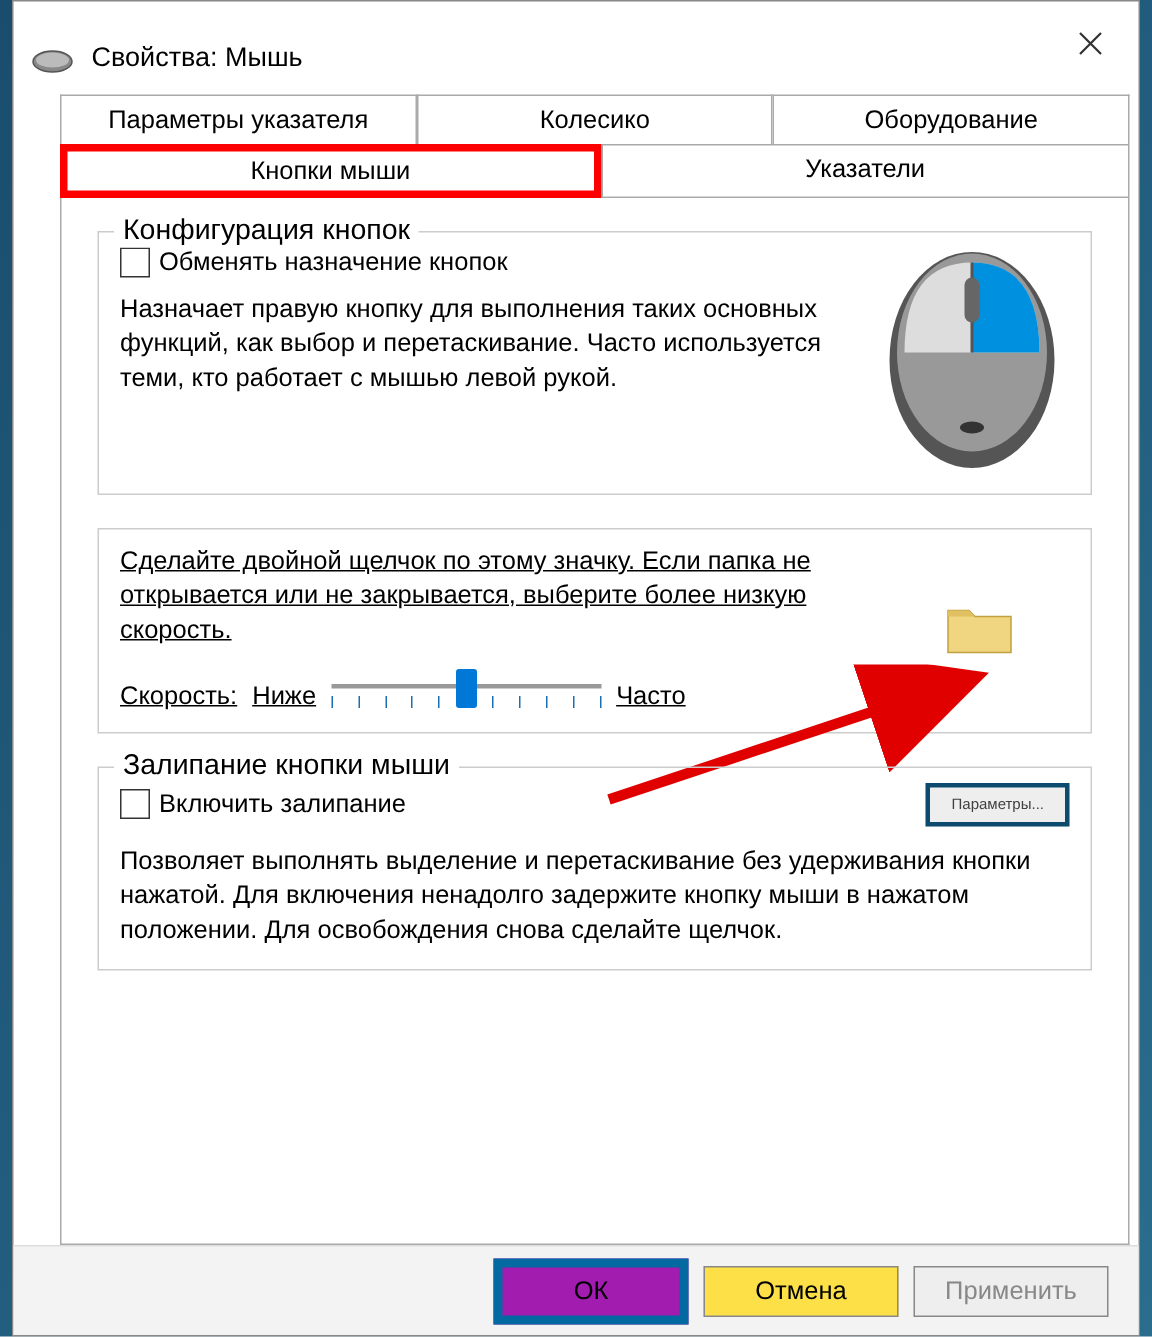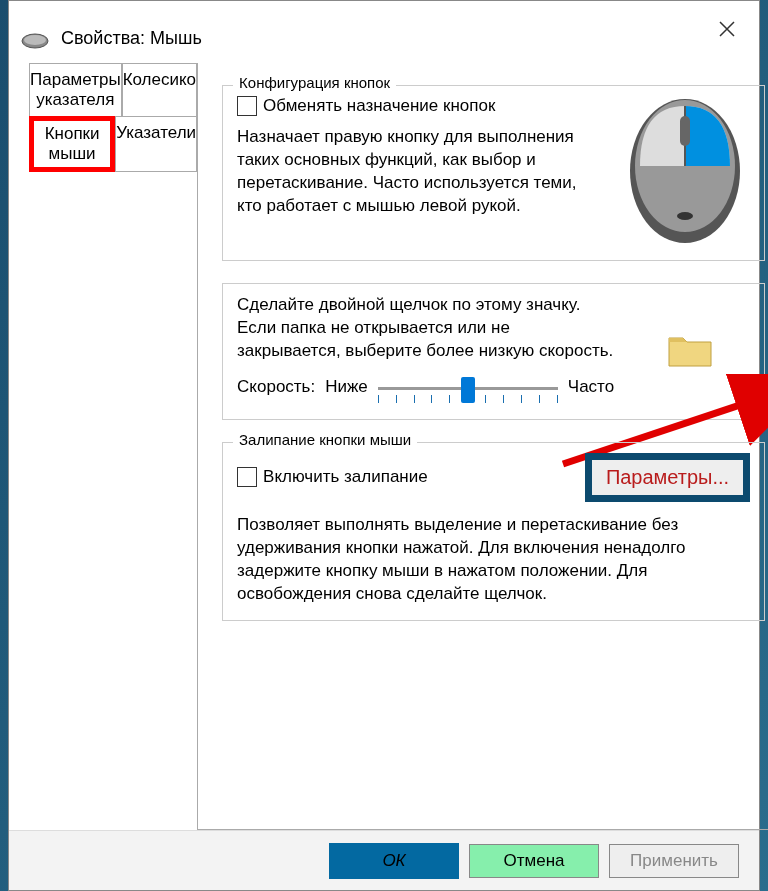--- a/index.html
+++ b/index.html
@@ -2,53 +2,53 @@
 <html><head>
   <meta charset="utf-8">
   <style>
     * { box-sizing: border-box; margin: 0; padding: 0; font-family: 'Segoe UI', Tahoma, sans-serif; }
     body { background: linear-gradient(135deg, #1a4d6d, #2a6d8d); width: 768px; height: 891px; overflow: hidden; }
     .window { position: absolute; top: 0; left: 8px; right: 8px; bottom: 0; background: #ffffff; border: 1px solid #888; display: flex; flex-direction: column; }
     .titlebar { height: 48px; display: flex; align-items: flex-end; padding: 0 12px; }
     .titlebar-icon { width: 28px; height: 16px; margin-right: 12px; }
     .titlebar-title { font-size: 18px; flex: 1; }
     .close-btn { width: 40px; height: 40px; display: flex; align-items: center; justify-content: center; font-size: 22px; cursor: pointer; }
-    .content { flex: 1; padding: 14px 6px 0 20px; display: flex; flex-direction: row; }
+    .content { flex: 1; padding: 14px 6px 0 20px; display: flex; flex-direction: column; margin-left: 11px; }
     .tabs { display: flex; flex-direction: column; }
     .tab-row { display: flex; }
     .tab { flex: 1; text-align: center; padding: 6px 0; font-size: 17px; border: 1px solid #aaa; background: #fff; cursor: pointer; position: relative; }
     .tab-row:first-child .tab { border-bottom: none; }
     .tab.active { background: #fff; border-bottom: 1px solid #fff; z-index: 2; }
     .tab.highlighted { border: 5px solid #ff0000; padding: 3px 0; }
     .tab-content { border: 1px solid #aaa; border-top: none; flex: 1; padding: 22px 24px 10px 24px; }
     .fieldset { border: 1px solid #ccc; padding: 10px 14px 14px 14px; margin-bottom: 22px; position: relative; }
-    .fieldset-title { position: absolute; top: -12px; left: 10px; background: #fff; padding: 0 6px; font-size: 15px; }
+    .fieldset-title { position: absolute; top: -12px; left: 10px; background: #fff; padding: 0 6px; font-size: 19px; }
     .checkbox-row { display: flex; align-items: center; gap: 6px; margin-bottom: 10px; }
     .checkbox { width: 20px; height: 20px; border: 1px solid #333; cursor: pointer; }
     .checkbox-label { font-size: 17px; }
     .desc { font-size: 17px; line-height: 1.35; }
     .config-body { display: flex; gap: 32px; }
     .config-text { flex: 1; }
     .mouse-img { width: 130px; height: 150px; flex-shrink: 0; }
-    .speed-row { display: flex; align-items: flex-start; gap: 10px; margin-top: 14px; font-size: 17px; }
+    .speed-row { display: flex; align-items: flex-end; gap: 10px; margin-top: 14px; font-size: 17px; }
     .slider-wrap { position: relative; width: 180px; height: 28px; }
     .slider-track { position: absolute; top: 10px; left: 0; right: 0; height: 3px; background: #999; }
     .slider-ticks { position: absolute; top: 18px; left: 0; right: 0; display: flex; justify-content: space-between; }
     .slider-tick { width: 1px; height: 8px; background: #1a6fb0; }
     .slider-thumb { position: absolute; top: 0; left: 50%; transform: translateX(-50%); width: 14px; height: 26px; background: #0078d7; border-radius: 2px; cursor: pointer; }
-    .dblclick-body { display: flex; gap: 16px; }
+    .dblclick-body { display: flex; gap: 16px; text-decoration: underline; }
     .dblclick-left { flex: 1; }
     .folder-area { width: 120px; display: flex; align-items: center; justify-content: center; position: relative; }
     .folder-icon { width: 50px; height: 42px; }
     .arrow-svg { position: absolute; pointer-events: none; }
     .sticky-row1 { display: flex; align-items: center; justify-content: space-between; margin-bottom: 12px; gap: 16px; }
-    .params-btn { padding: 6px 14px; font-size: 20px; border: 7px solid #0c4a6e; background: #eee; color: #b91c1c; cursor: default; }
+    .params-btn { padding: 6px 14px; font-size: 10px; border: 3px solid #0c4a6e; background: #eee; color: #404040; cursor: default; }
     .footer { height: 60px; display: flex; align-items: center; justify-content: flex-end; gap: 10px; padding: 0 20px; border-top: 1px solid #ddd; background: #f3f3f3; }
-    .footer-btn { padding: 6px 0; width: 130px; text-align: center; font-size: 17px; border: 1px solid #888; background: #86efac; cursor: pointer; }
-    .footer-btn.default { border: 2px solid #0369a1; background: #0369a1; font-style: italic; }
+    .footer-btn { padding: 6px 0; width: 130px; text-align: center; font-size: 17px; border: 1px solid #888; background: #fde047; cursor: pointer; }
+    .footer-btn.default { border: 6px solid #0369a1; background: #a21caf; }
     .footer-btn.disabled { color: #888; background: #eee; cursor: default; }
   </style>
 </head>
 <body>
 
 <div class="window">
   <div class="titlebar">
     <svg class="titlebar-icon" viewBox="0 0 28 16">
       <ellipse cx="14" cy="8" rx="13" ry="7" fill="#888" stroke="#555"></ellipse>
       <ellipse cx="14" cy="7" rx="11" ry="5" fill="#bbb"></ellipse>
@@ -59,20 +59,21 @@
           <path d="M1 1 L15 15 M15 1 L1 15" stroke="#333" stroke-width="1.5"></path>
         </svg>
     </div>
   </div>
 
   <div class="content">
     <div class="tabs">
       <div class="tab-row">
         <div class="tab">Параметры указателя</div>
         <div class="tab">Колесико</div>
+        <div class="tab">Оборудование</div>
       </div>
       <div class="tab-row">
         <div class="tab active highlighted">Кнопки мыши</div>
         <div class="tab">Указатели</div>
       </div>
     </div>
 
     <div class="tab-content">
 
       <div class="fieldset">

